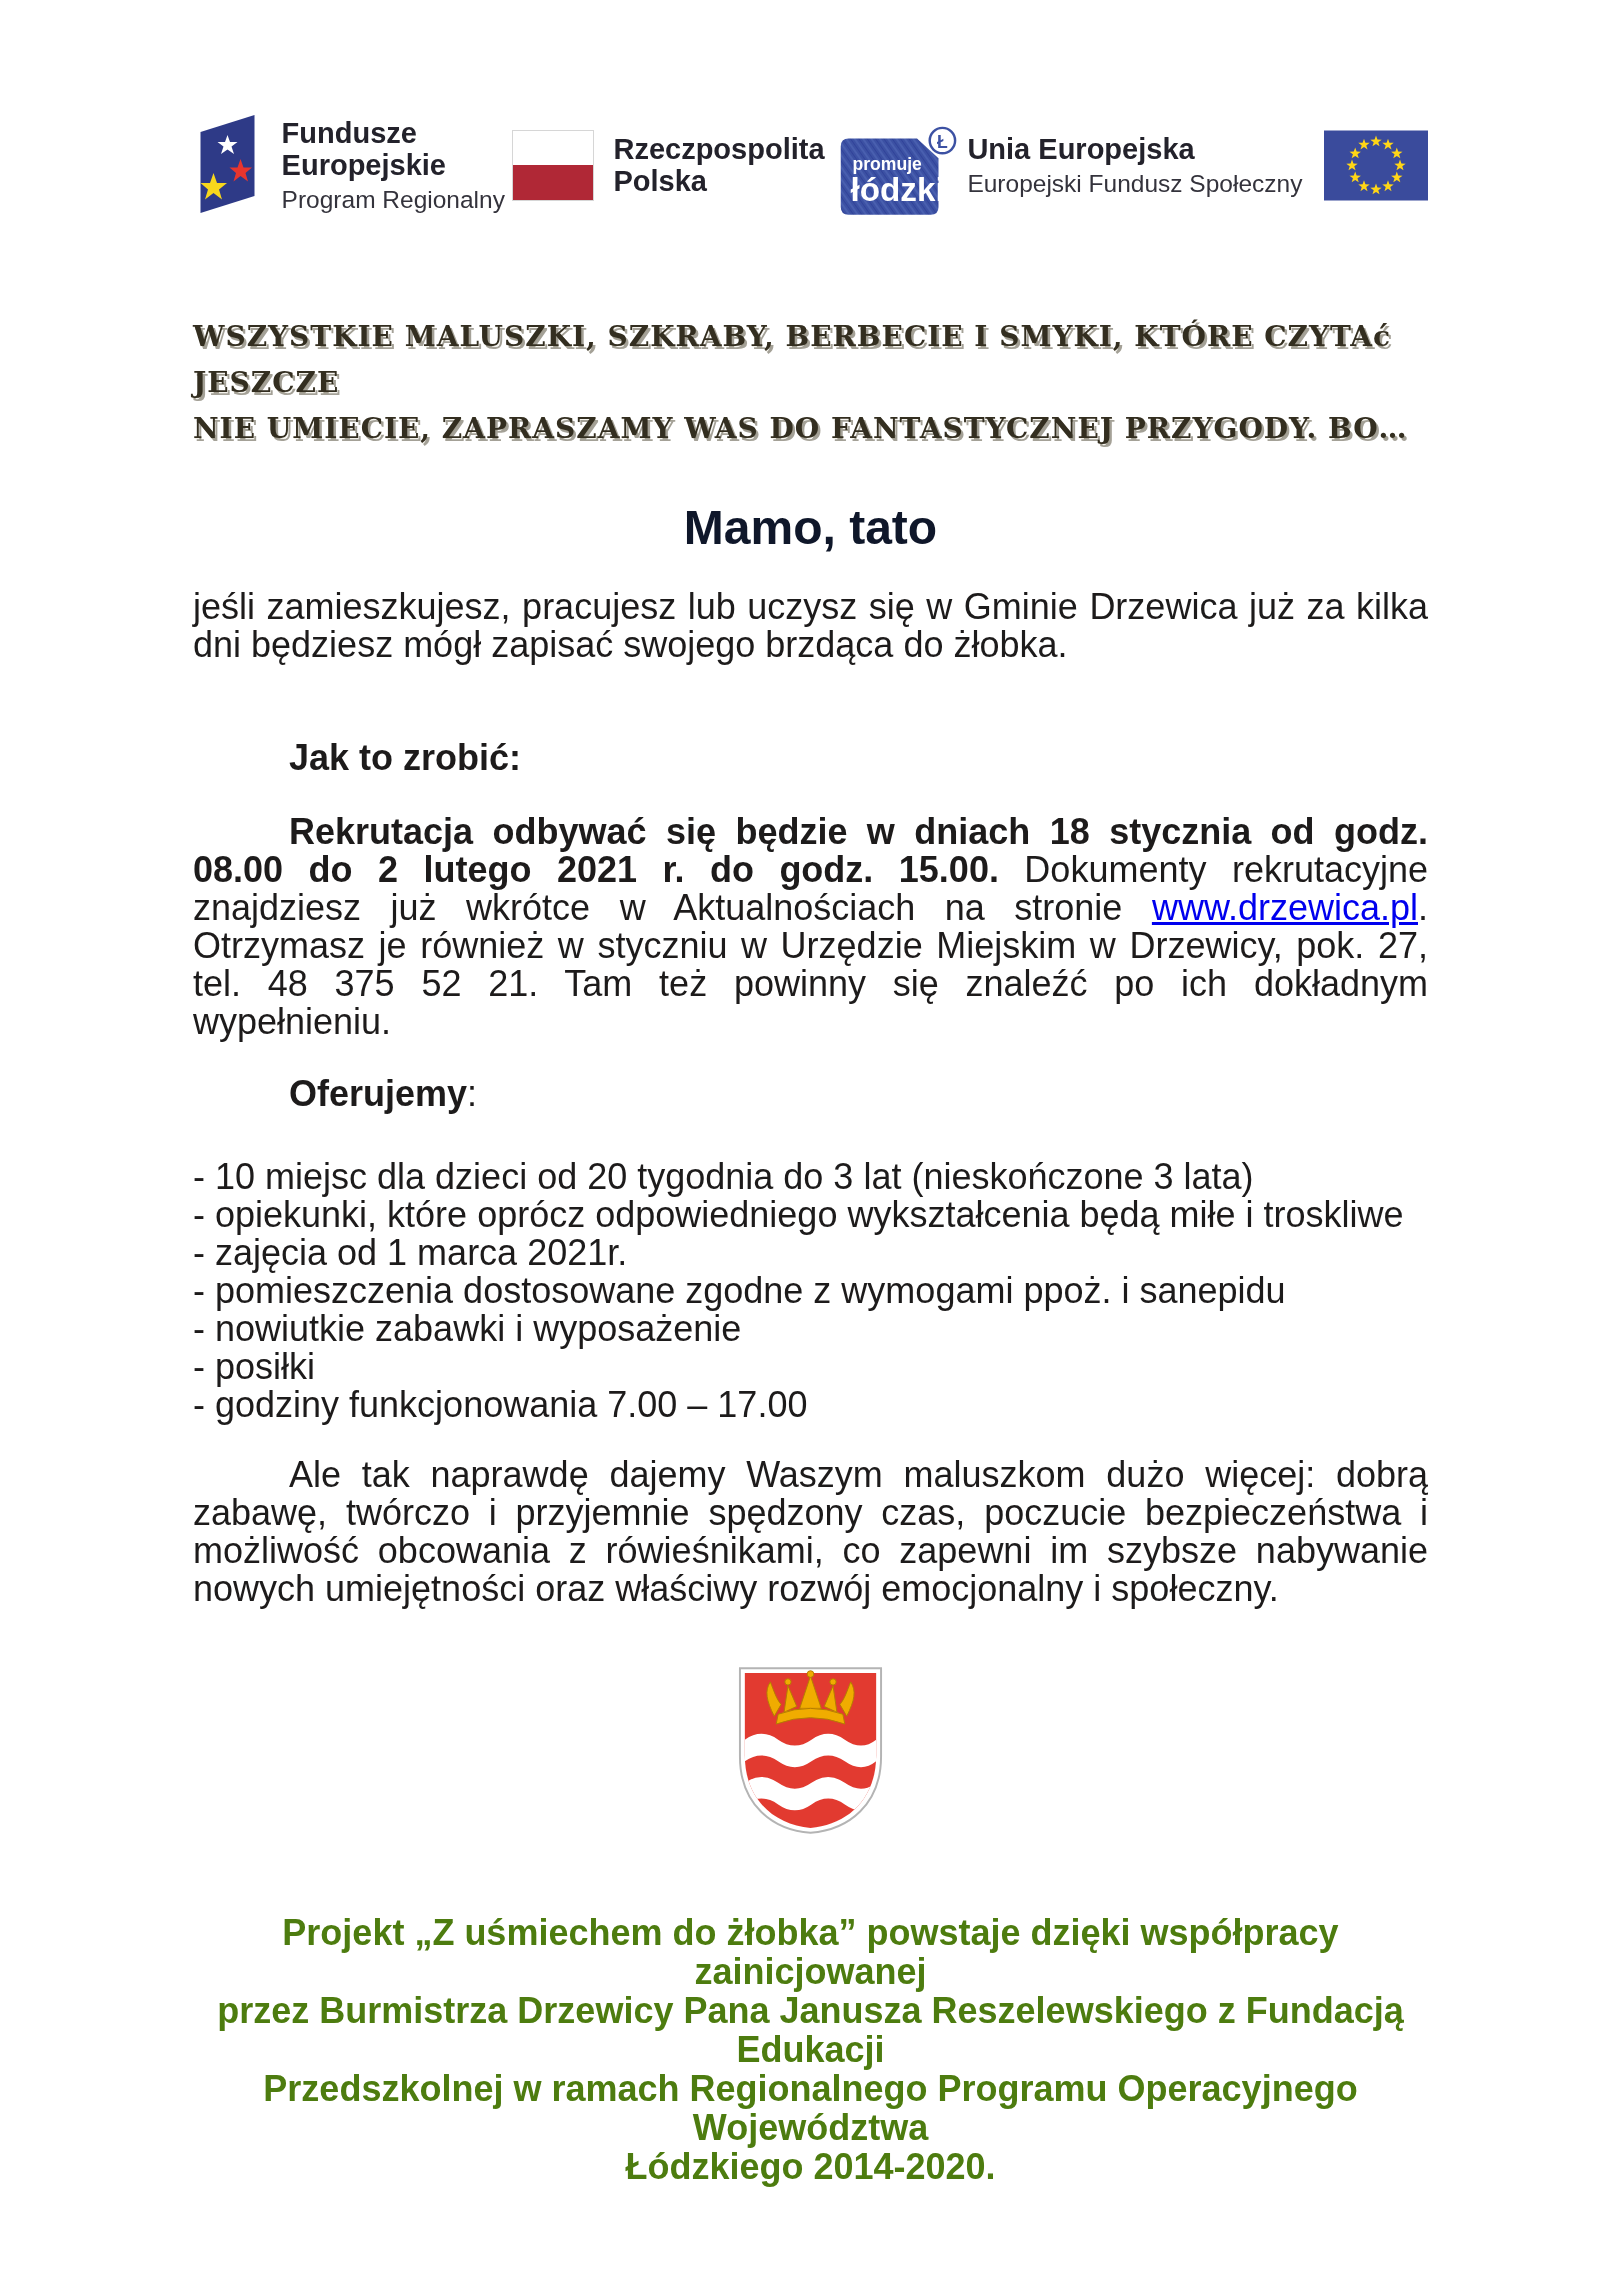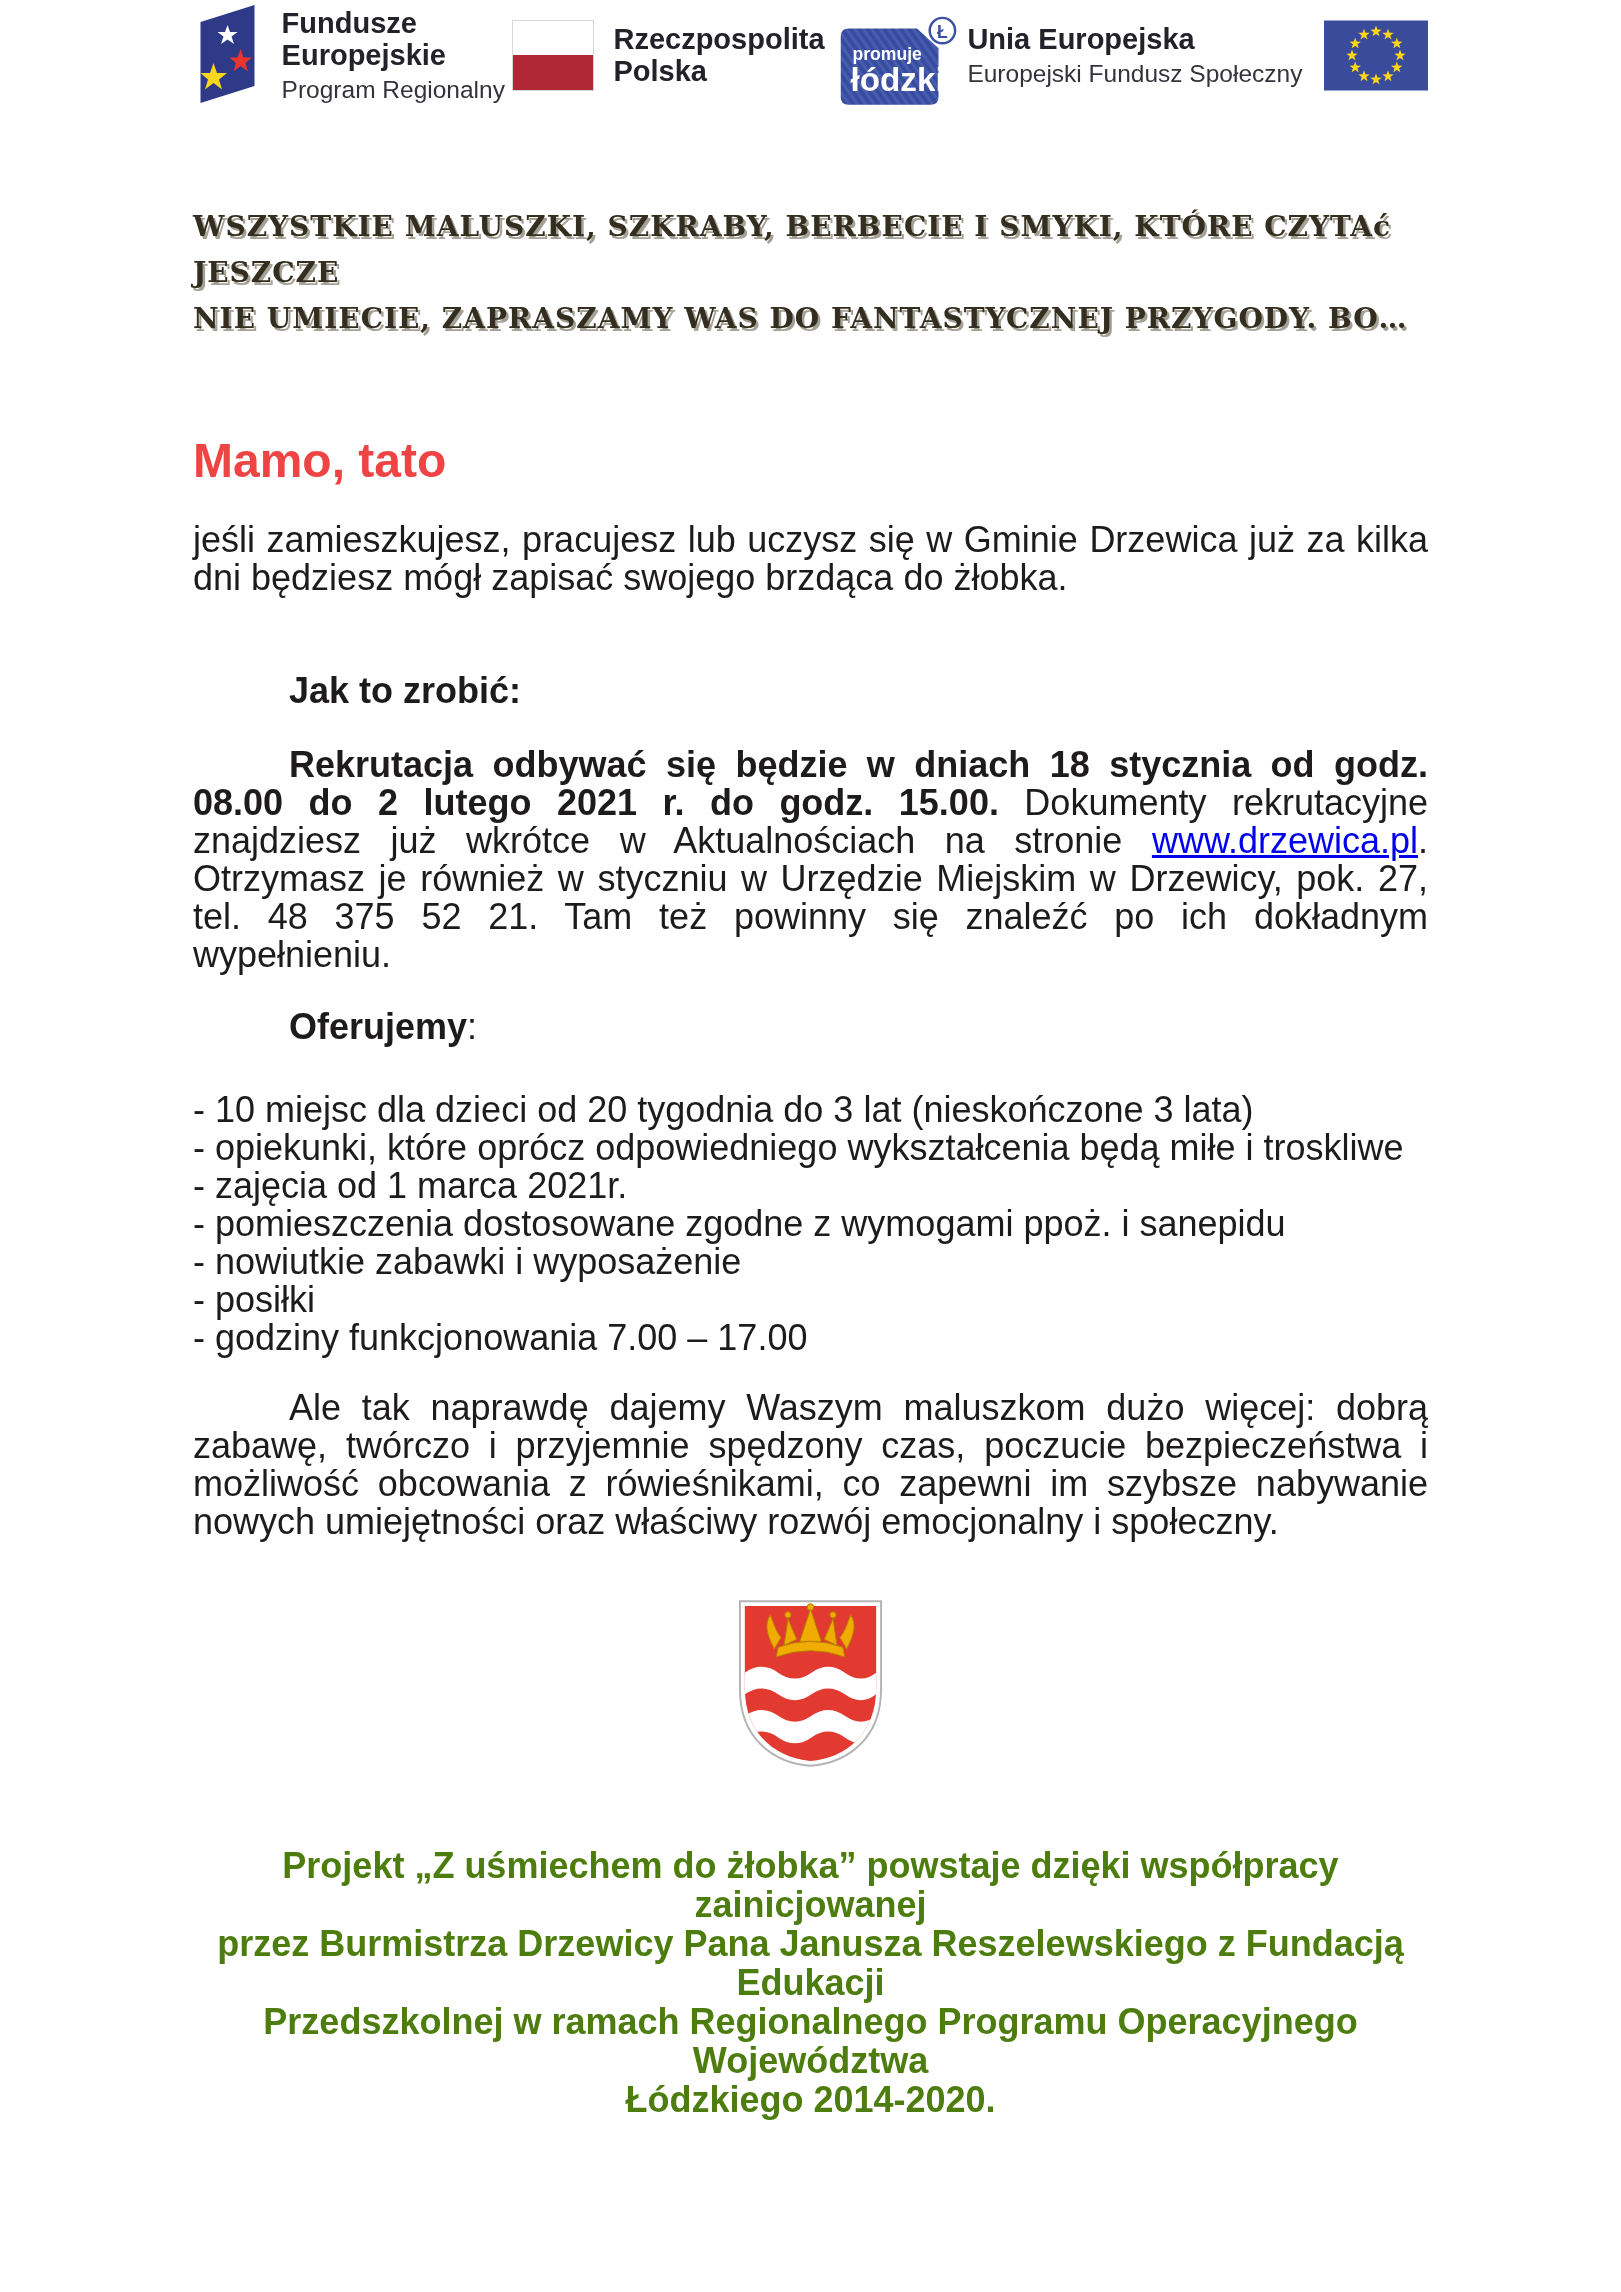--- a/index.html
+++ b/index.html
@@ -10,20 +10,21 @@
     margin:0 auto;
     background:#ffffff;
     font-family:"Liberation Sans", sans-serif;
     color:#1d1b1b;
     overflow:hidden;
   }
   .content { padding:0 193px; }
 
   
   .logo-strip {
+    margin-top:110px;
     height:110px;
     display:flex;
     align-items:center;
     justify-content:space-between;
   }
   .logo { display:flex; align-items:center; }
   .logo-text-title {
     font-weight:bold; font-size:29px; line-height:32px;
     color:#23222b; white-space:pre-line; letter-spacing:0;
   }
@@ -49,26 +50,26 @@
     font-size:28px;
     line-height:46px;
     letter-spacing:1px;
     color:#332e20;
     text-shadow:2.5px 2.5px 0 rgba(90,84,66,0.55), 0.5px 0.5px 0 #f5f3ec;
     white-space:pre-line;
   }
 
   
   .salutation {
-    margin-top:94px;
-    text-align:left;
+    margin-top:51px;
+    text-align:center;
     font-weight:bold;
     font-size:48px;
     line-height:49px;
-    color:#ef4444;
+    color:#0f172a;
   }
 
   
   .body-par {
     font-size:36px; line-height:38px;
     text-align:justify; text-justify:inter-word;
   }
   .intro { margin-top:36px; }
   .how-heading {
     margin-top:75px;

